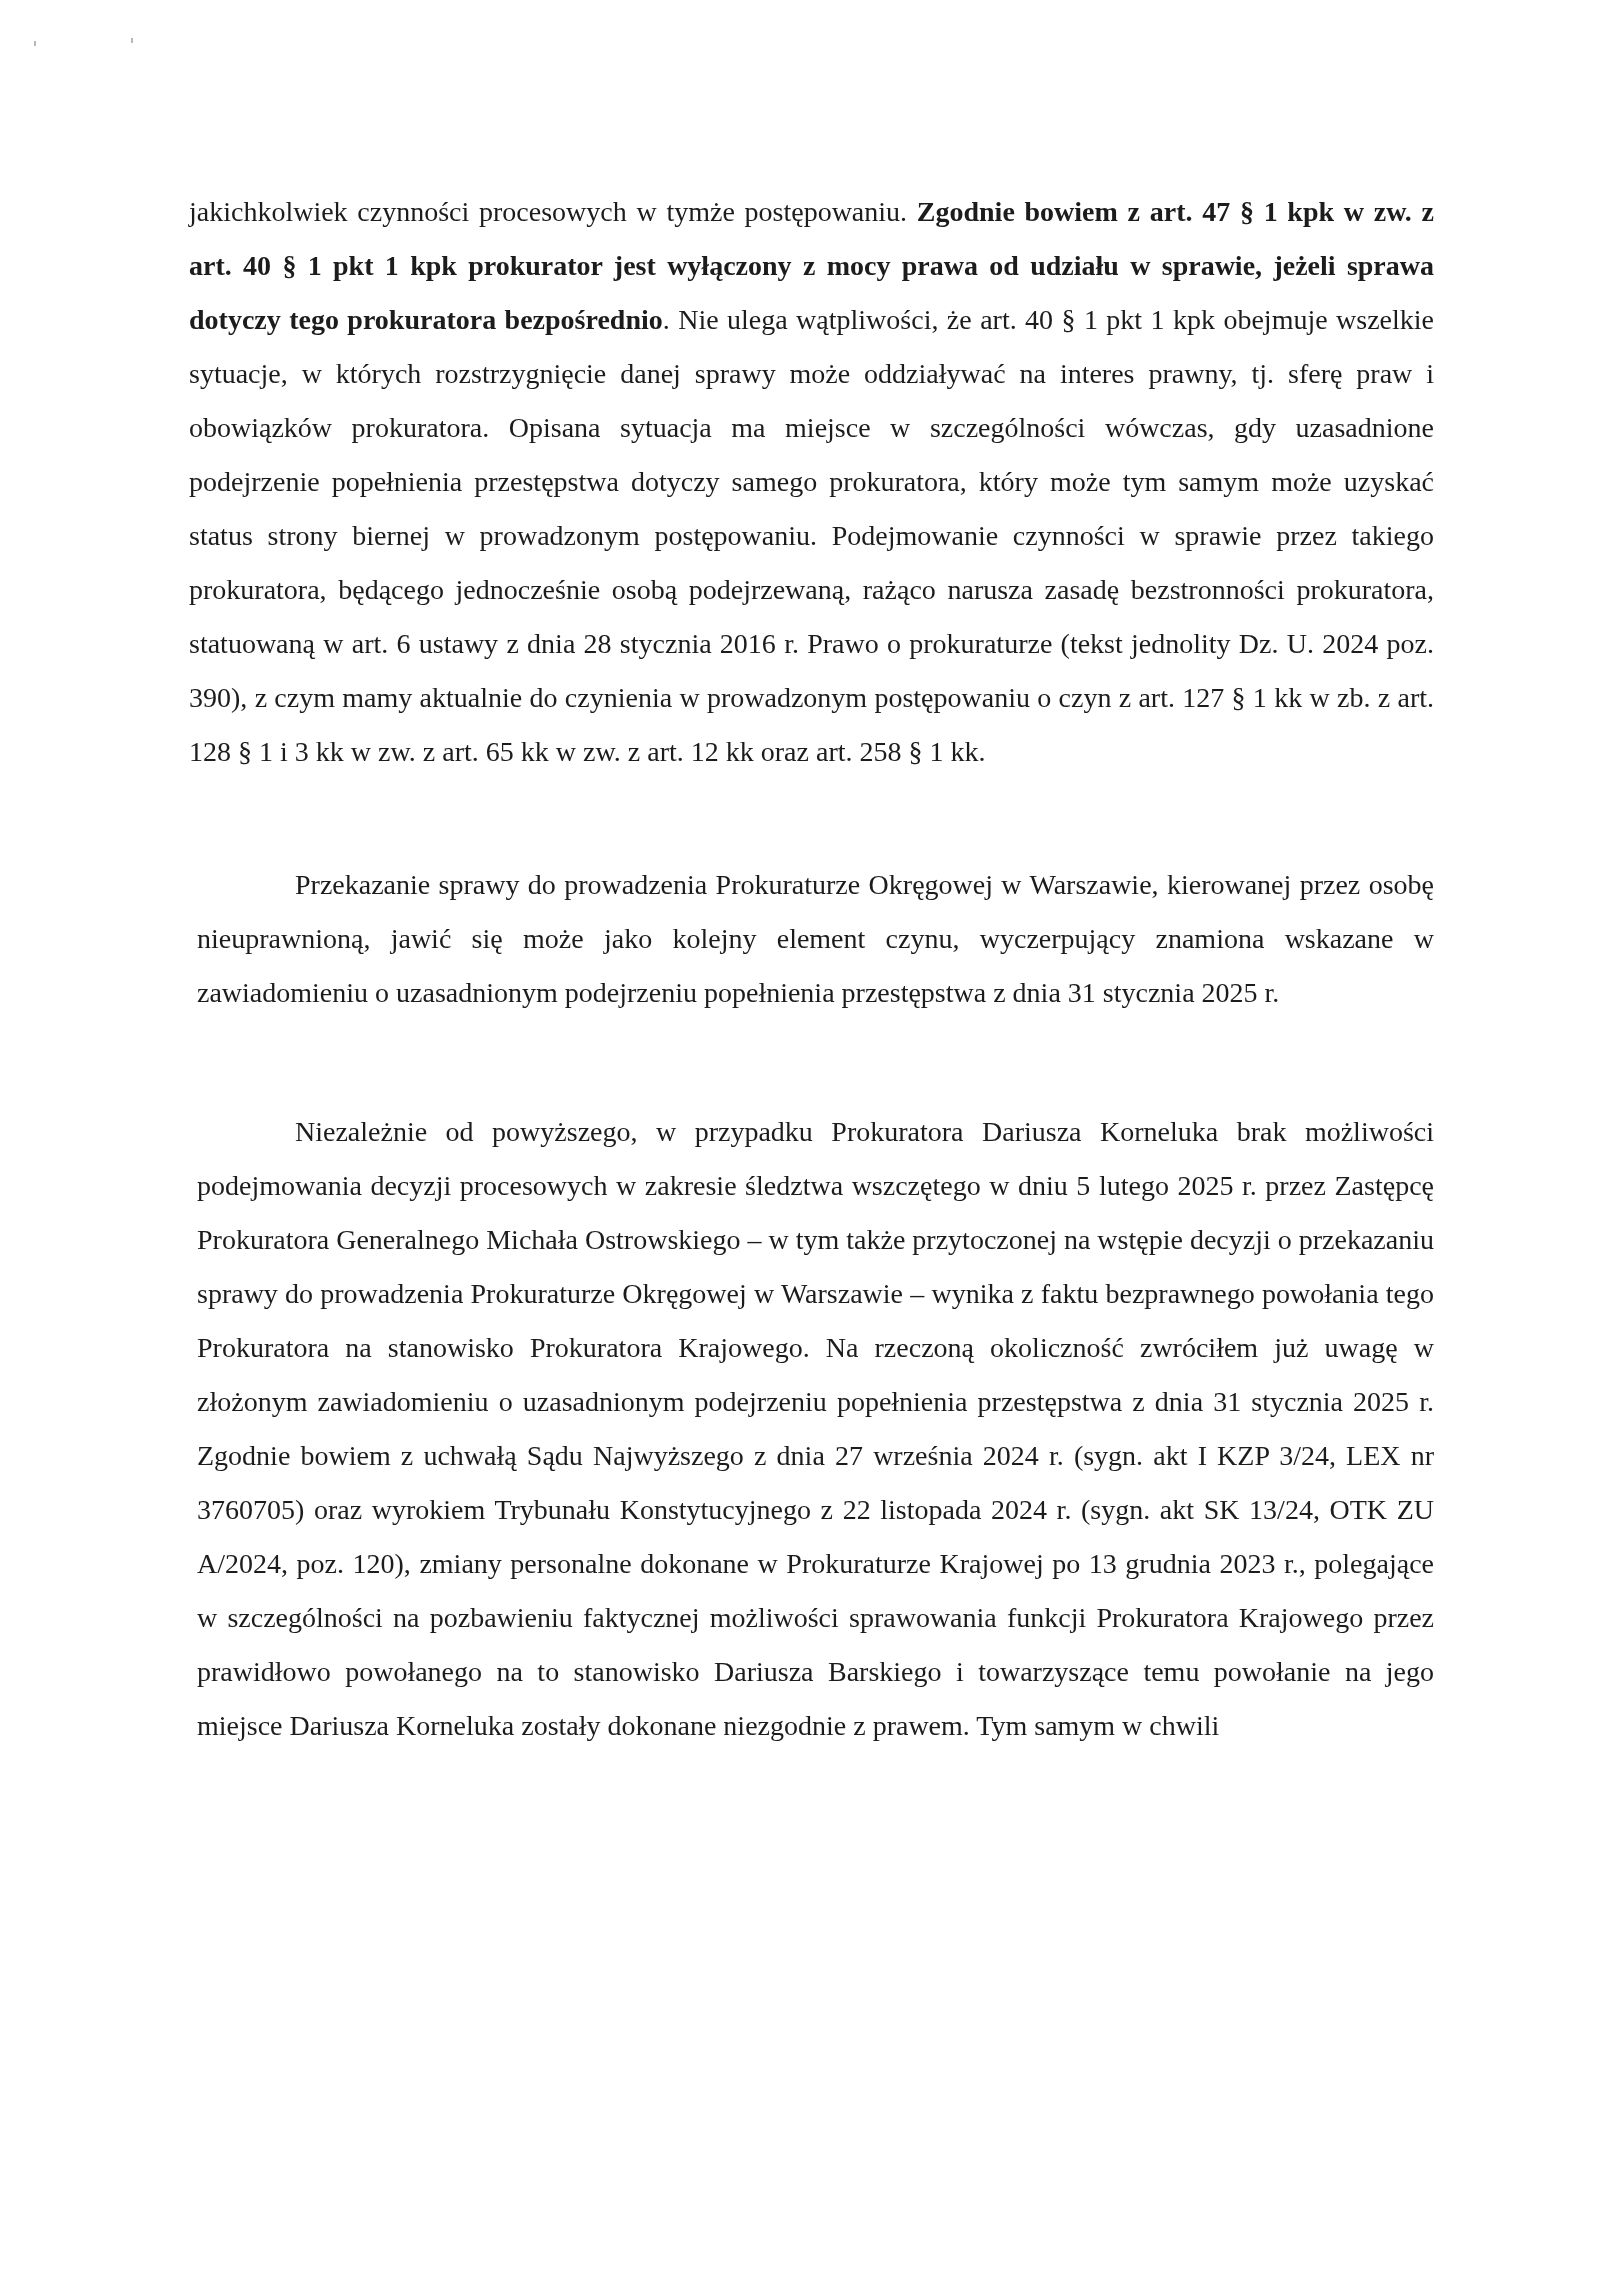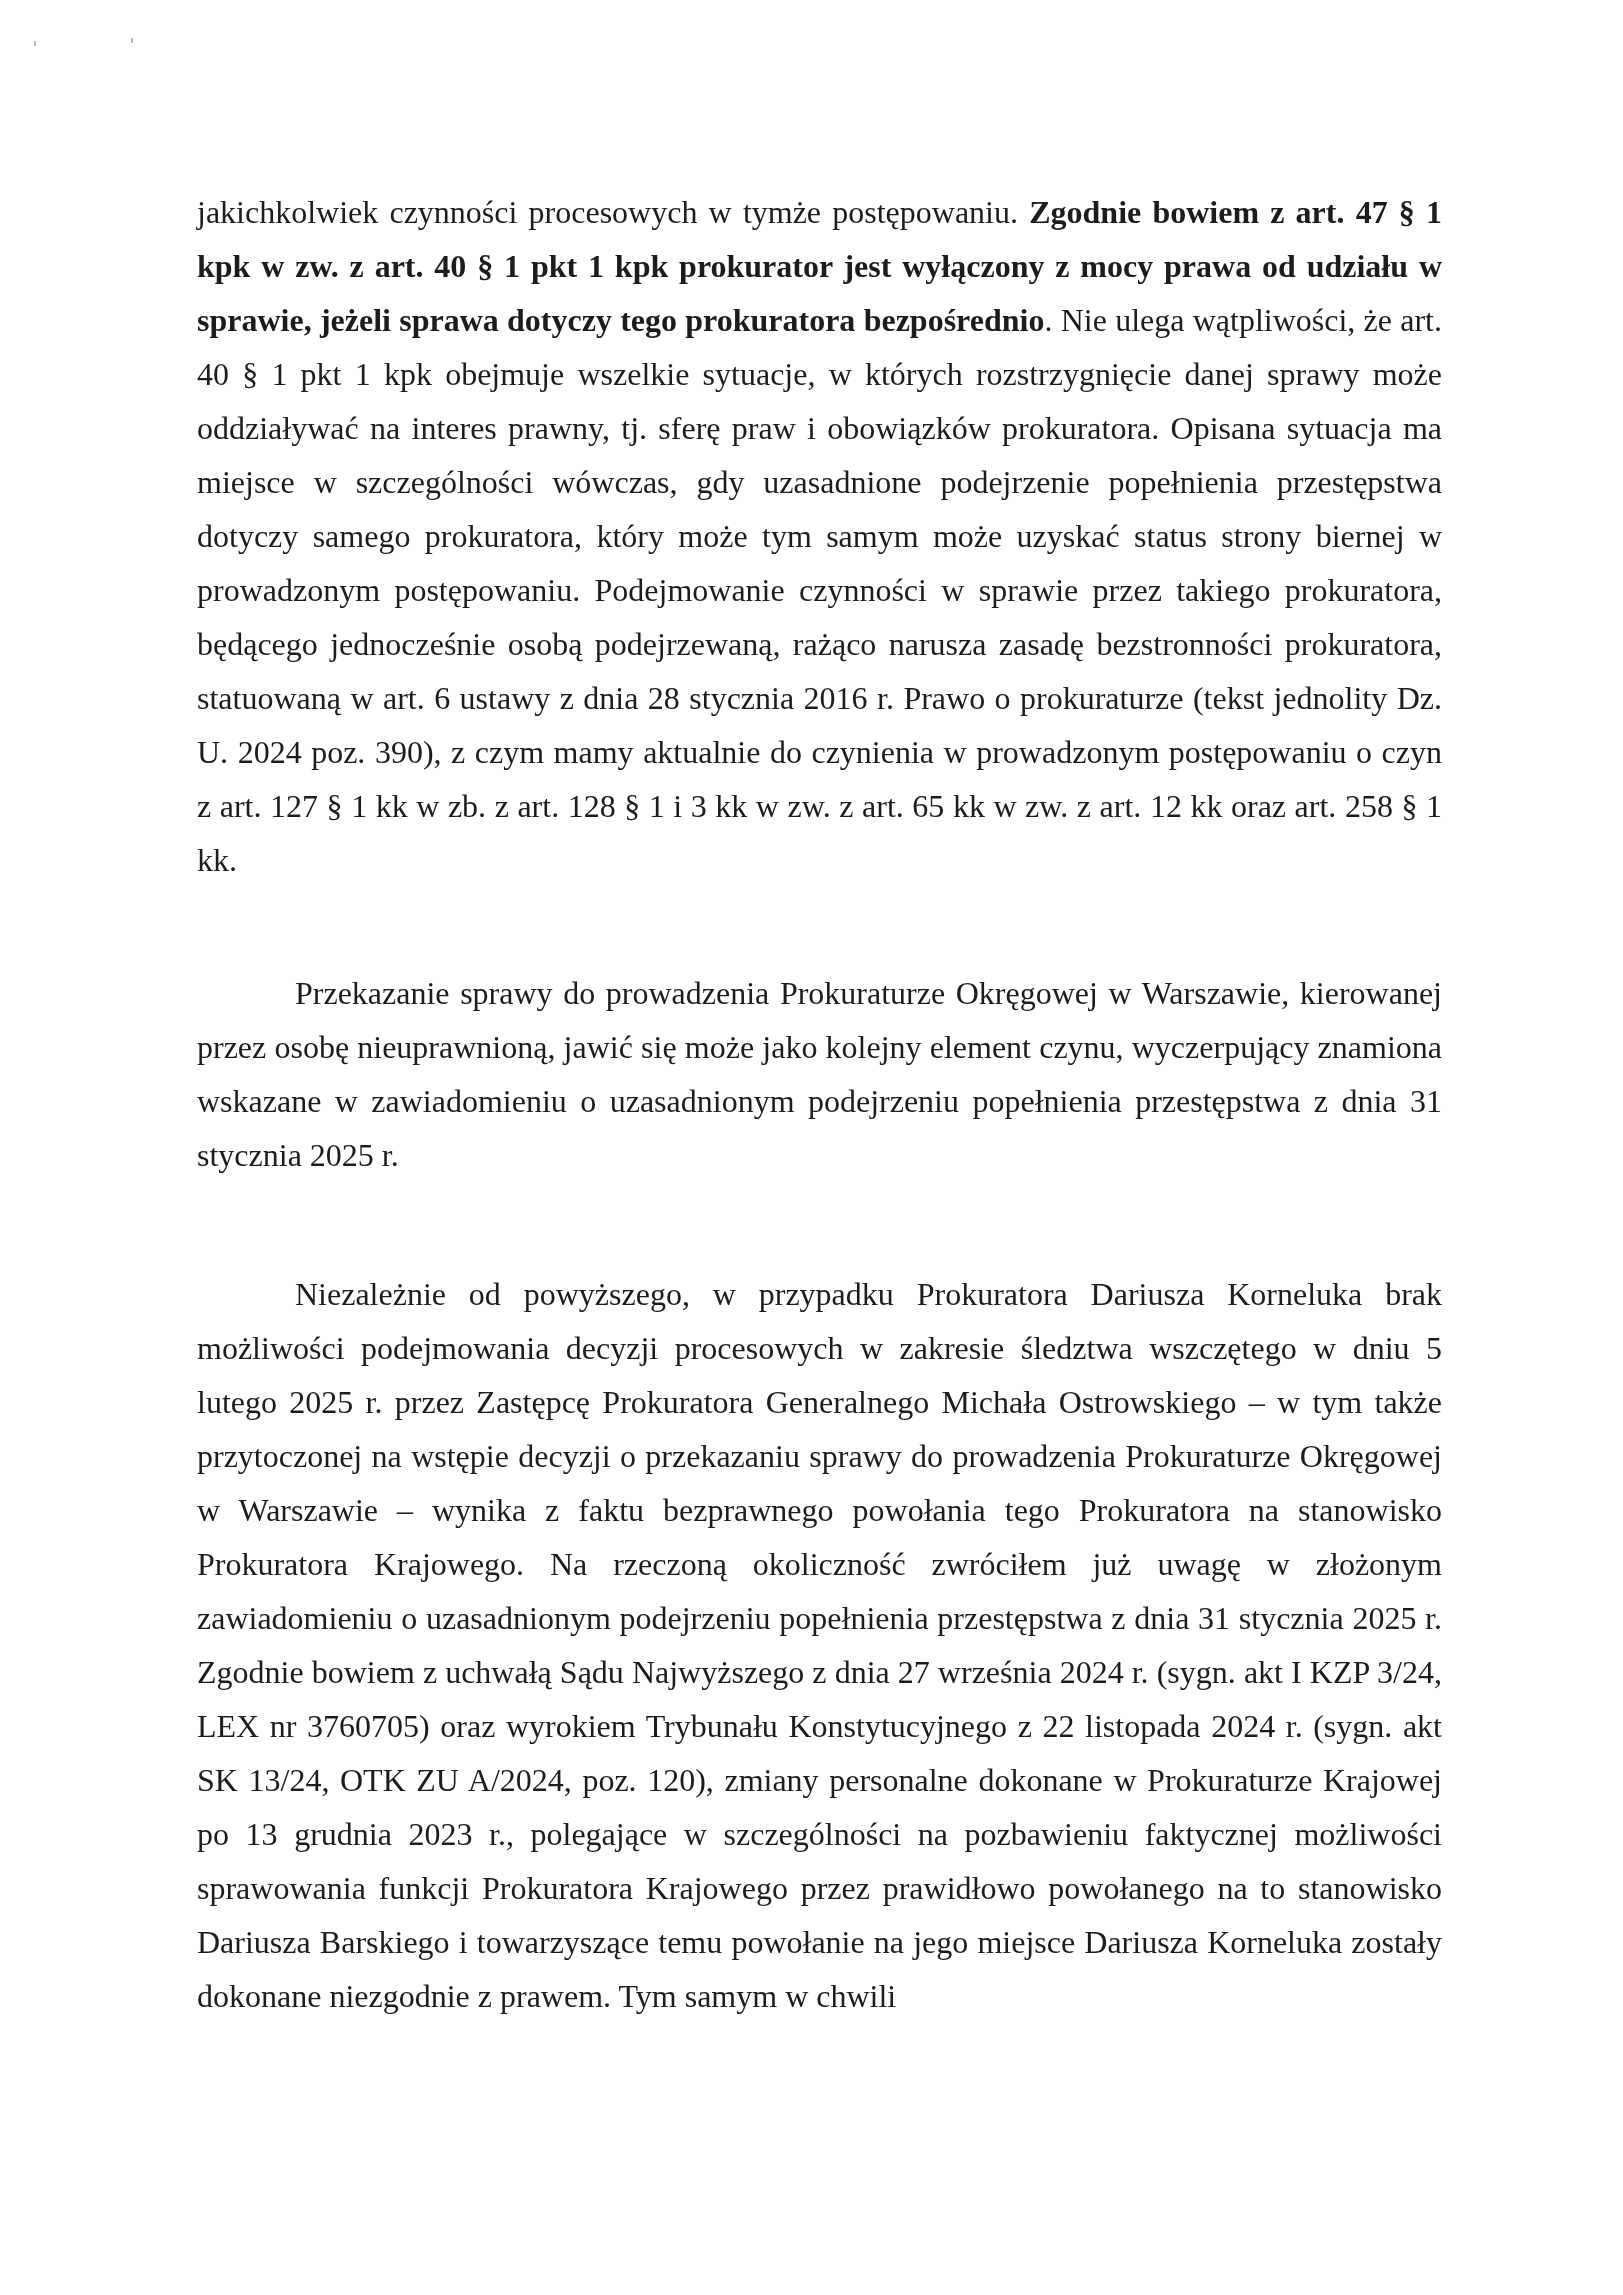--- a/index.html
+++ b/index.html
@@ -16,33 +16,33 @@
       color: #1c1c1c;
     }
     .scan-mark {
       position: absolute;
       width: 2px;
       height: 5.2px;
       background: #b8b8b8;
     }
     .page-body {
       position: absolute;
-      left: 197px;
+      left: 189px;
       top: 185px;
       width: 1245px;
-      font-size: 32px;
+      font-size: 28px;
       line-height: 54px;
     }
     .para {
       margin: 0;
       text-align: justify;
       text-align-last: left;
     }
     .para.indent { text-indent: 98px; }
-    .para + .para { margin-top: 81px; }
+    .para + .para { margin-top: 81px; margin-left: 8px; }
     .b { font-weight: bold; }
     .p1 { }
     .p2 { margin-top: 79px !important; }
     .p3 { margin-top: 85px !important; }
   </style>
 </head>
 <body>
 
 <div class="scan-mark" style="left:34px; top:41px;"></div>
 <div class="scan-mark" style="left:131px; top:38px;"></div>

